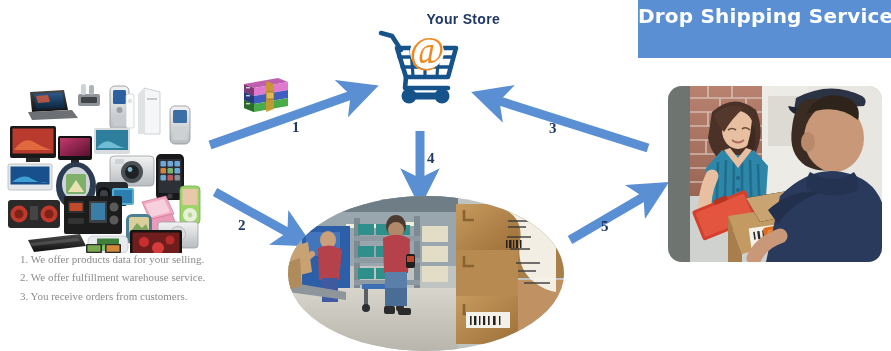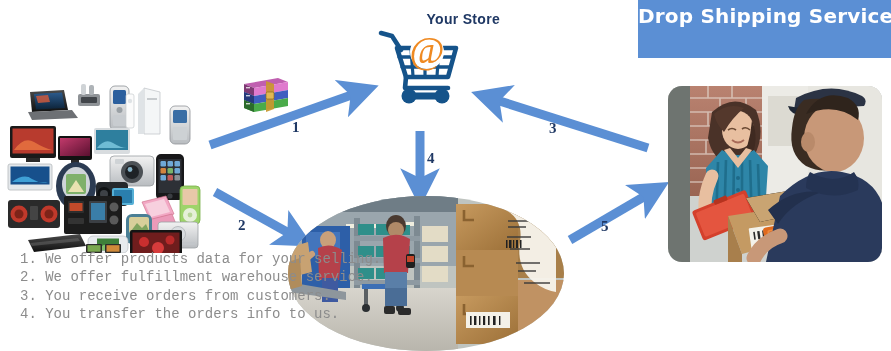--- a/index.html
+++ b/index.html
@@ -119,22 +119,22 @@
 
   
   .steps{
     position:absolute;
     left:20px; top:250px;
     width:270px;
     margin:0; padding:0;
     list-style:none;
   }
   .steps li{
-    font-family:Liberation Mono, monospace;
-    font-size:14px;
+    font-family:Liberation Serif, serif;
+    font-size:11px;
     color:#8c8c8c;
     line-height:18.4px;
     white-space:nowrap;
   }
 </style>
 </head>
 <body>
 
 <div id="canvas">
 
@@ -676,16 +676,15 @@
       </g>
 
       <path d="M112 150 q-18 6 -26 22" stroke="#c89878" stroke-width="15" fill="none" stroke-linecap="round"></path>
     </svg>
   </div>
 
   <ul class="steps">
     <li>1. We offer products data  for your selling.</li>
     <li>2. We offer fulfillment warehouse service.</li>
     <li>3. You receive orders from customers.</li>
-    <li>4. You transfer the orders  info to us.</li>
   </ul>
 
 </div>
 
 </body></html>

